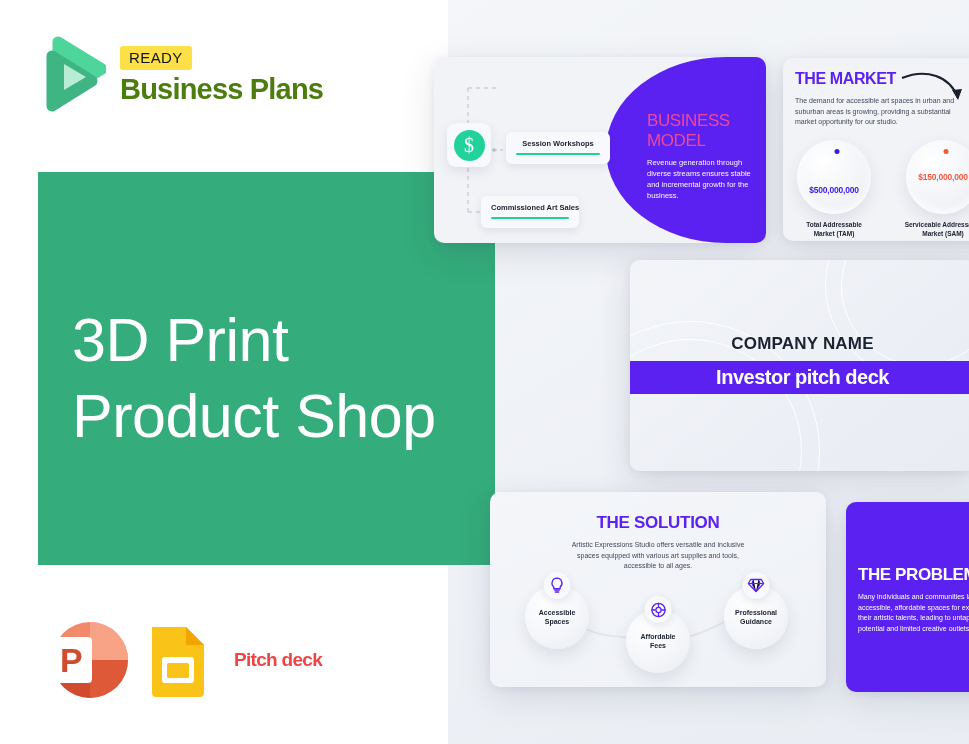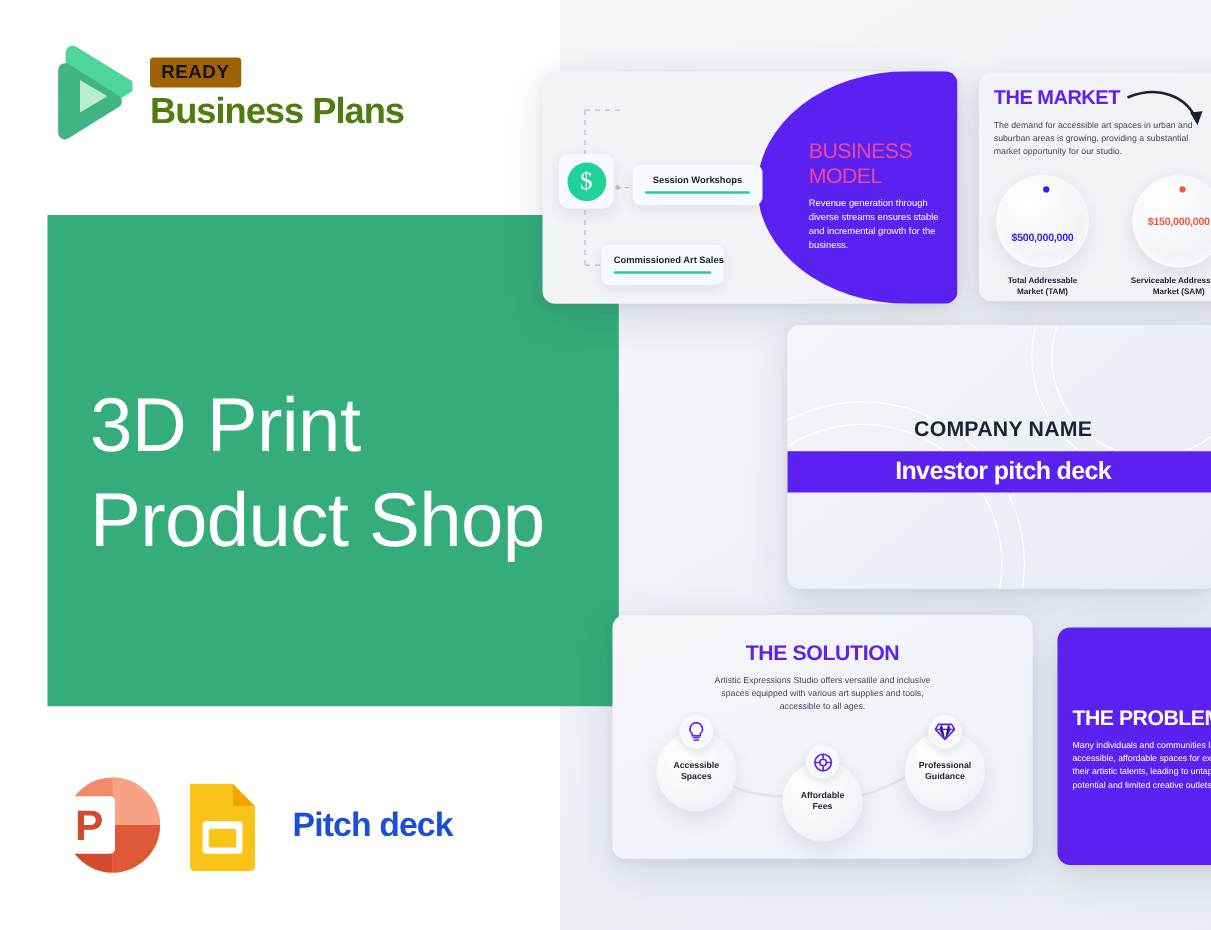--- a/index.html
+++ b/index.html
@@ -40,38 +40,38 @@
     letter-spacing: -0.5px;
     white-space: pre-line;
   }
 
   
   .brand { position: absolute; left: 40px; top: 36px; display: flex; align-items: center; gap: 14px; }
   .brandMark { width: 66px; height: 76px; position: relative; }
   .brandText { display: flex; flex-direction: column; gap: 2px; padding-top: 4px;}
   .readyBadge {
     align-self: flex-start;
-    background: #a16207;
+    background: #fde047;
     color: #111418;
     font-size: 15px;
-    font-weight: 700;
+    font-weight: 400;
     letter-spacing: 0.4px;
     padding: 3px 9px 4px 9px;
     border-radius: 3px;
   }
   .brandName {
     font-size: 29px; font-weight: 700; color: #4d7c0f;
     letter-spacing: -0.8px; line-height: 34px;
   }
 
   
   .footer { position: absolute; left: 40px; top: 620px; display:flex; align-items:center; gap: 20px; }
   .pptIcon { position: relative; width: 88px; height: 80px; }
   .slidesIcon { position: relative; width: 60px; height: 74px; }
-  .footerLabel { font-size: 27px; font-weight: 700; color: #1d4ed8; letter-spacing: -0.7px; margin-left: 6px; }
+  .footerLabel { font-size: 19px; font-weight: 700; color: #ef4444; letter-spacing: -0.7px; margin-left: 6px; }
 
   
   .slide {
     position: absolute;
     background: #f1f3f7;
     border-radius: 10px;
     box-shadow: 0 10px 34px rgba(40,50,80,0.13), 0 2px 8px rgba(40,50,80,0.07);
     overflow: hidden;
   }
 

